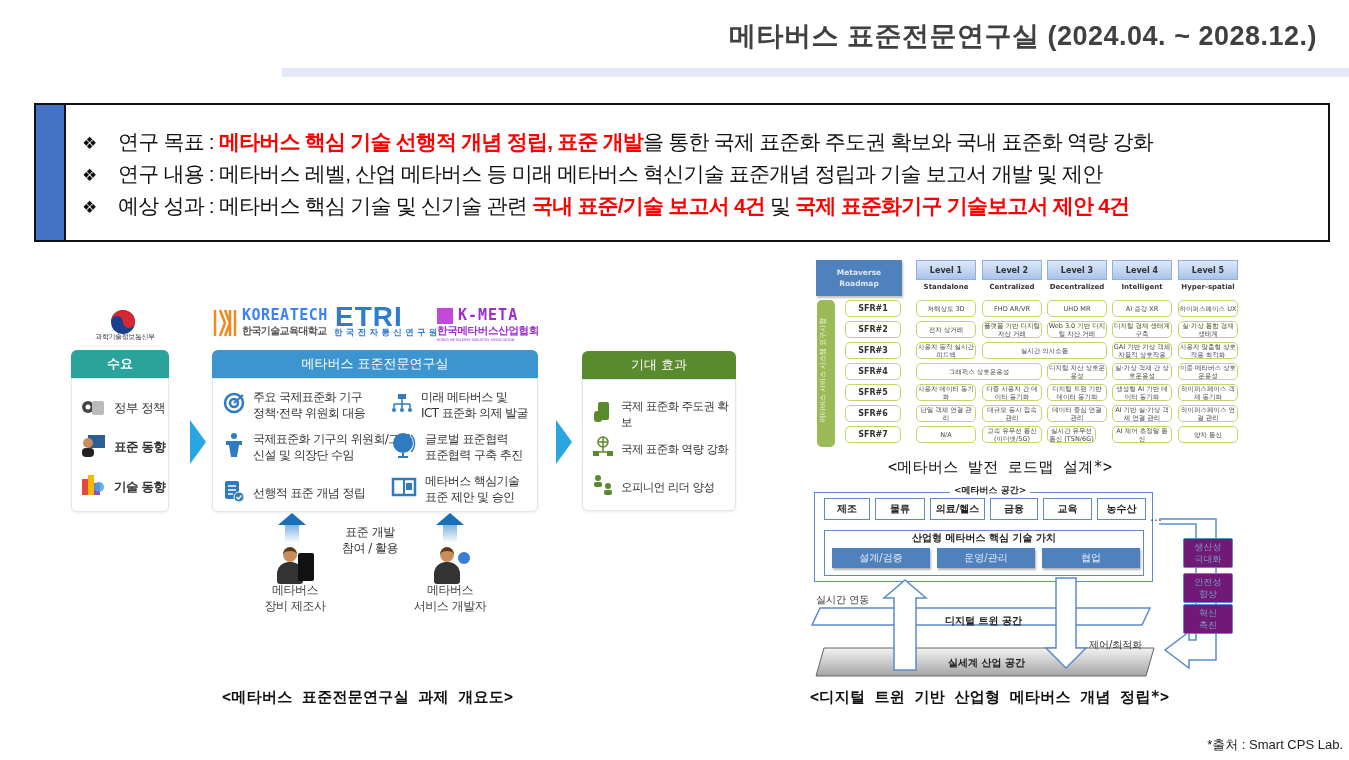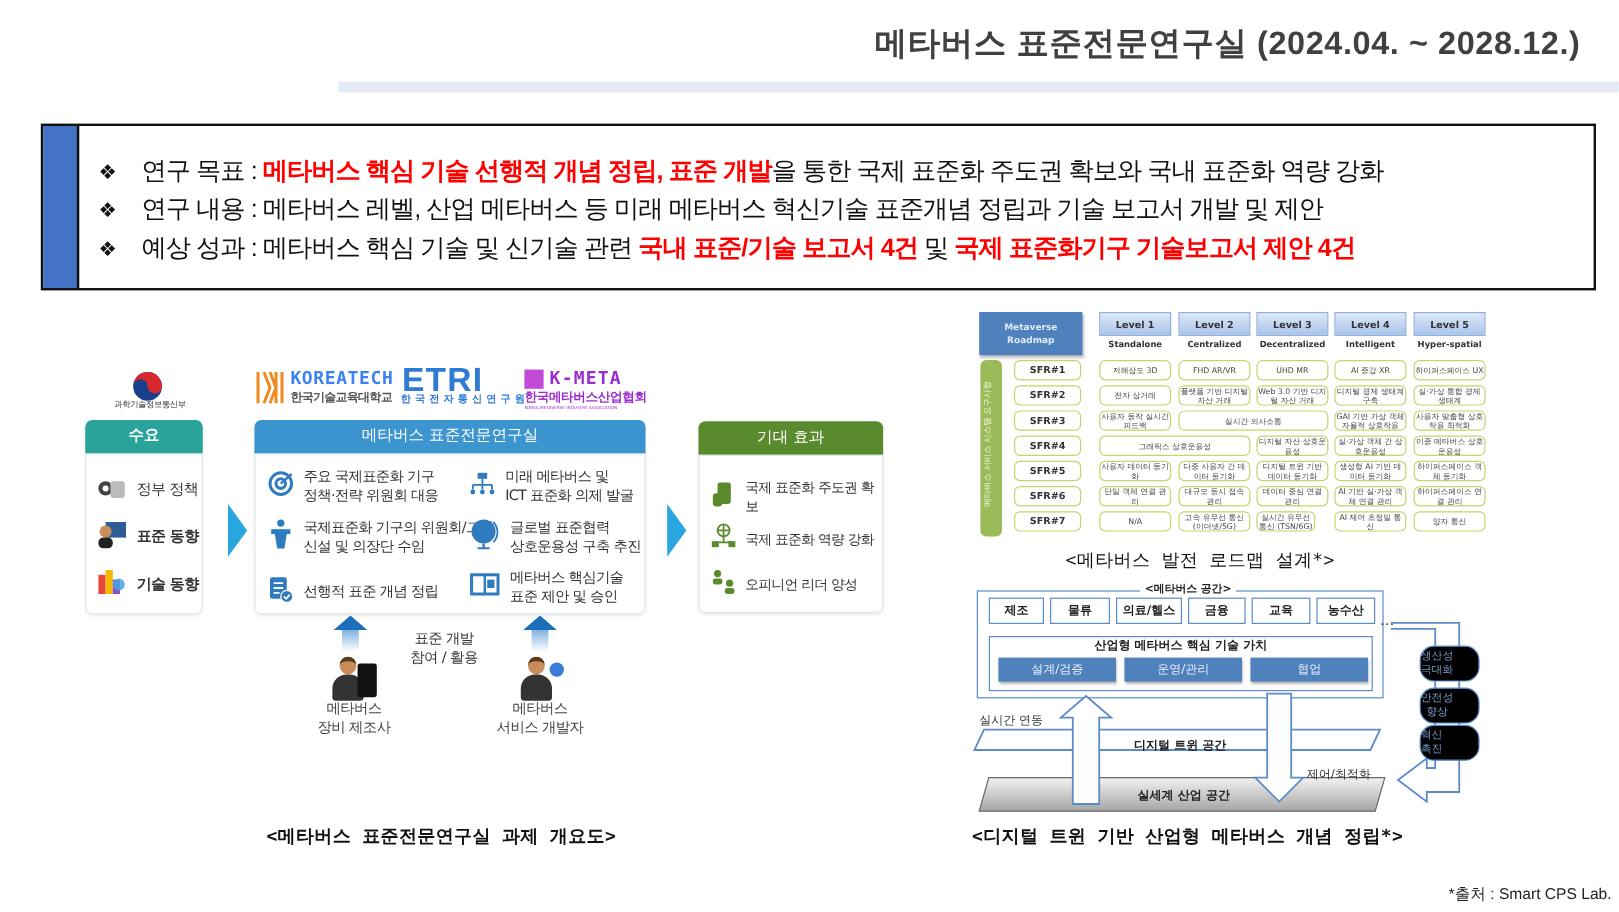--- a/index.html
+++ b/index.html
@@ -26,21 +26,21 @@
 .cap{position:absolute;font-size:12px;color:#444;text-align:center;line-height:16px;letter-spacing:-0.5px}
 .caption{position:absolute;font-size:15px;font-weight:bold;color:#111;letter-spacing:0.3px;font-family:"DejaVu Sans Mono","Liberation Mono",monospace}
 
 .rm-box{position:absolute;border:1.5px solid #c9d36a;border-radius:5px;background:#fff;font-size:6.5px;color:#444;display:flex;align-items:center;justify-content:center;text-align:center;line-height:8px}
 .sfr{position:absolute;border:1.5px solid #c9d36a;border-radius:5px;background:#fff;font-size:8px;font-weight:bold;color:#333;display:flex;align-items:center;justify-content:center}
 .lvl{position:absolute;height:20px;background:linear-gradient(#dde8f8,#a9c4ea);border:1px solid #8fb0dd;font-size:8px;font-weight:bold;color:#333;display:flex;align-items:center;justify-content:center}
 .lvl-sub{position:absolute;font-size:7px;font-weight:bold;color:#333;text-align:center}
 
 .sector{position:absolute;height:22px;border:1.5px solid #5b8bc9;background:#fff;font-size:10px;font-weight:bold;color:#222;display:flex;align-items:center;justify-content:center}
 .tech{position:absolute;height:20px;background:#4f81bd;color:#e8eef8;font-size:10px;display:flex;align-items:center;justify-content:center;box-shadow:1px 2px 2px rgba(0,0,0,0.3)}
-.benefit{position:absolute;width:50px;height:30px;border:1.5px solid #5b8bc9;border-radius:12px;background:#000000;color:#7a9cc6;font-size:9px;text-align:center;line-height:12px;display:flex;align-items:center;justify-content:flex-start}
+.benefit{position:absolute;width:50px;height:30px;border:1.5px solid #5b8bc9;border-radius:2px;background:#701a75;color:#7a9cc6;font-size:9px;text-align:center;line-height:12px;display:flex;align-items:center;justify-content:center}
 </style>
 </head>
 <body>
 
 <div id="title" class="abs">메타버스 표준전문연구실 (2024.04. ~ 2028.12.)</div>
 <div id="title-bar" class="abs"></div>
 
 <div id="goal-box" class="abs">
   <div id="goal-accent"></div>
   <div class="goal-line" style="top:23px">
@@ -135,21 +135,21 @@
           <path d="M6 13h10l-2 12H8z" fill="#2e7bc0"></path>
         </svg></span>
     <span><span>국제표준화 기구의 위원회/그룹</span><br><span>신설 및 의장단 수임</span></span>
   </div>
   <div class="item" style="left:178px;top:52px">
     <span class="ico"><svg width="26" height="26" viewBox="0 0 26 26">
           <circle cx="12" cy="11" r="10" fill="#2e7bc0"></circle>
           <path d="M20 3a12 12 0 0 1 0 17" stroke="#2e7bc0" stroke-width="1.5" fill="none"></path>
           <path d="M12 21v3M7 25h10" stroke="#2e7bc0" stroke-width="2"></path>
         </svg></span>
-    <span><span>글로벌 표준협력</span><br><span>상호운용성 구축 추진</span></span>
+    <span><span>글로벌 표준협력</span><br><span>표준협력 구축 추진</span></span>
   </div>
   <div class="item" style="left:10px;top:100px">
     <span class="ico"><svg width="22" height="24" viewBox="0 0 22 24">
           <rect x="2" y="2" width="14" height="18" rx="2" fill="#2e7bc0"></rect>
           <path d="M5 7h8M5 11h8M5 15h5" stroke="#fff" stroke-width="1.5"></path>
           <circle cx="16" cy="18" r="5" fill="#2e7bc0" stroke="#fff" stroke-width="1"></circle>
           <path d="M13.5 18l2 2 3-3.5" stroke="#fff" stroke-width="1.5" fill="none"></path>
         </svg></span>
     <span>선행적 표준 개념 정립</span>
   </div>

